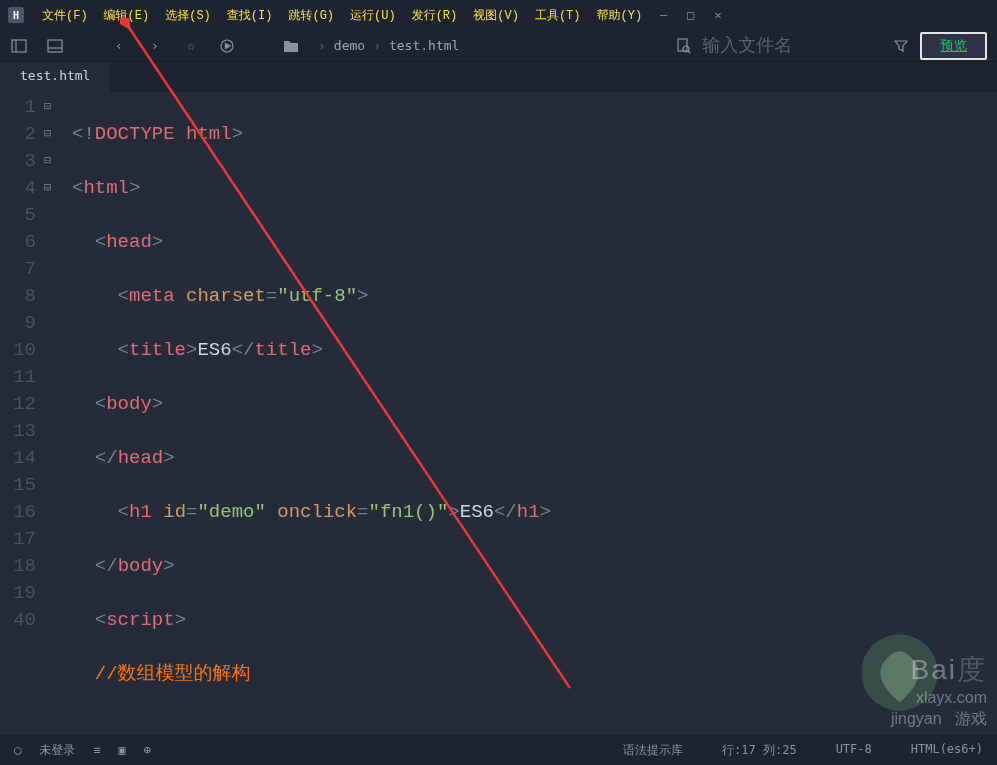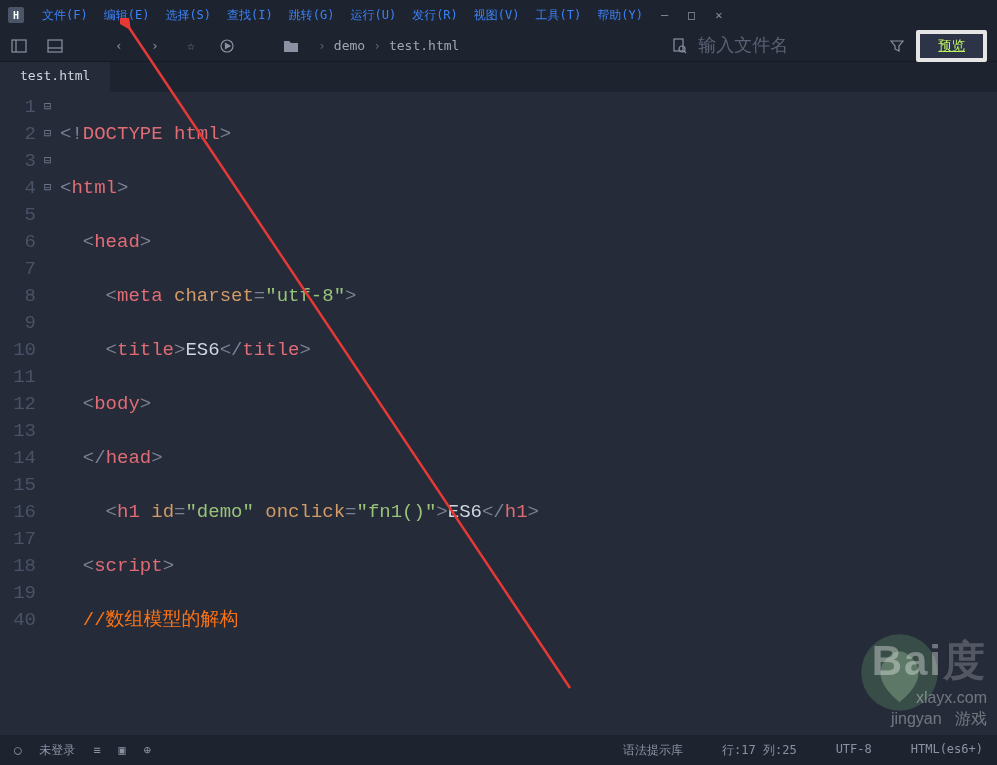--- a/index.html
+++ b/index.html
@@ -13,43 +13,43 @@
   height: 30px; background: #1e2330;
   display: flex; align-items: center;
   padding: 0 8px; font-size: 12px;
 }
 .titlebar .logo {
   width: 16px; height: 16px; background: #4a5568;
   border-radius: 2px; display: flex; align-items: center;
   justify-content: center; color: #fff; font-size: 10px;
   font-weight: bold; margin-right: 10px;
 }
-.menu-item { padding: 0 8px; color: #3b82f6; cursor: pointer; }
+.menu-item { padding: 0 8px; color: #fde047; cursor: pointer; font-family: Liberation Mono, monospace; }
 .title-center {
   flex: 1; text-align: center; color: #8b92a3;
 }
 .win-controls { display: flex; gap: 20px; padding: 0 10px; }
 .win-btn { color: #8b92a3; cursor: pointer; }
 .toolbar {
   height: 32px; background: #1e2330;
   display: flex; align-items: center;
   padding: 0 10px; gap: 18px; border-bottom: 1px solid #161a24;
 }
 .tb-icon { width: 18px; height: 18px; display: flex; align-items: center; justify-content: center; color: #8b92a3; cursor: pointer; }
 .breadcrumb { display: flex; align-items: center; gap: 8px; color: #a0a6b3; }
 .bc-sep { color: #5a6275; }
 .search-area { margin-left: auto; display: flex; align-items: center; gap: 10px; }
 .search-input {
   background: transparent; border: none; color: #a0a6b3;
   outline: none; width: 180px; font-size: 18px;
 }
 .search-input::placeholder { color: #5a6275; }
 .preview-btn {
-  background: #2d3448; border: 4px solid #e5e5e5;
-  padding: 3px 18px; color: #bef264; cursor: pointer;
+  background: #2d3448; border: 2px solid #e5e5e5;
+  padding: 3px 18px; color: #22c55e; cursor: pointer;
   border-radius: 2px;
   text-decoration: underline;
 }
 .tab-bar { height: 30px; background: #1e2330; display: flex; }
 .tab {
   padding: 6px 20px; background: #252b39;
   color: #d0d5e0; cursor: pointer; font-size: 13px;
 }
 .editor {
   display: flex; height: calc(100% - 122px);
@@ -62,21 +62,21 @@
   padding-top: 2px;
 }
 .fold-col {
   width: 12px; color: #6a7288; line-height: 27px;
   font-size: 12px; padding-top: 2px; user-select: none;
 }
 .code {
   flex: 1; white-space: pre; line-height: 27px;
   padding-top: 2px; color: #a0a6b3; position: relative;
 }
-.code-line { padding-left: 4px; position: relative; }
+.code-line { padding-left: 4px; position: relative; margin-left: 12px; }
 .tk-tag { color: #e06c75; }
 .tk-attr { color: #d19a66; }
 .tk-str { color: #98c379; }
 .tk-punc { color: #7a8294; }
 .tk-kw { color: #c678dd; }
 .tk-var { color: #e5c07b; }
 .tk-cmt { color: #f97316; }
 .tk-text { color: #d0d5e0; }
 .status-bar {
   position: absolute; bottom: 0; left: 0; right: 0;
@@ -88,21 +88,21 @@
 .arrow-overlay {
   position: absolute; top: 18px; left: 120px;
   pointer-events: none; z-index: 100;
 }
 .watermark {
   position: absolute; right: 10px; bottom: 35px;
   color: rgba(255,255,255,0.35); font-size: 18px;
   text-align: right; line-height: 1.3;
   font-family: sans-serif; z-index: 50;
 }
-.watermark .big { font-size: 42px; font-weight: bold; letter-spacing: 2px; }
+.watermark .big { font-size: 28px; font-weight: normal; letter-spacing: 2px; }
 .watermark .sm { font-size: 16px; }
 .watermark-logo {
   position: absolute; right: 55px; bottom: 50px;
   width: 85px; height: 85px;
   color: rgba(200,220,200,0.4); z-index: 49;
 }
 </style>
 </head>
 <body>
 
@@ -229,20 +229,21 @@
   </div>
   <div class="code">
 <div class="code-line"><span class="tk-punc">&lt;!</span><span class="tk-tag">DOCTYPE html</span><span class="tk-punc">&gt;</span></div>
 <div class="code-line"><span class="tk-punc">&lt;</span><span class="tk-tag">html</span><span class="tk-punc">&gt;</span></div>
 <div class="code-line">  <span class="tk-punc">&lt;</span><span class="tk-tag">head</span><span class="tk-punc">&gt;</span></div>
 <div class="code-line">    <span class="tk-punc">&lt;</span><span class="tk-tag">meta</span> <span class="tk-attr">charset</span><span class="tk-punc">=</span><span class="tk-str">"utf-8"</span><span class="tk-punc">&gt;</span></div>
 <div class="code-line">    <span class="tk-punc">&lt;</span><span class="tk-tag">title</span><span class="tk-punc">&gt;</span><span class="tk-text">ES6</span><span class="tk-punc">&lt;/</span><span class="tk-tag">title</span><span class="tk-punc">&gt;</span></div>
 <div class="code-line">  <span class="tk-punc">&lt;</span><span class="tk-tag">body</span><span class="tk-punc">&gt;</span></div>
 <div class="code-line">  <span class="tk-punc">&lt;/</span><span class="tk-tag">head</span><span class="tk-punc">&gt;</span></div>
 <div class="code-line">    <span class="tk-punc">&lt;</span><span class="tk-tag">h1</span> <span class="tk-attr">id</span><span class="tk-punc">=</span><span class="tk-str">"demo"</span> <span class="tk-attr">onclick</span><span class="tk-punc">=</span><span class="tk-str">"fn1()"</span><span class="tk-punc">&gt;</span><span class="tk-text">ES6</span><span class="tk-punc">&lt;/</span><span class="tk-tag">h1</span><span class="tk-punc">&gt;</span></div>
+<div class="code-line">  <span class="tk-punc">&lt;/</span><span class="tk-tag">body</span><span class="tk-punc">&gt;</span></div>
 <div class="code-line">  <span class="tk-punc">&lt;</span><span class="tk-tag">script</span><span class="tk-punc">&gt;</span></div>
 <div class="code-line">  <span class="tk-cmt">//数组模型的解构</span></div>
 
 
 
 
 
 
 
 

